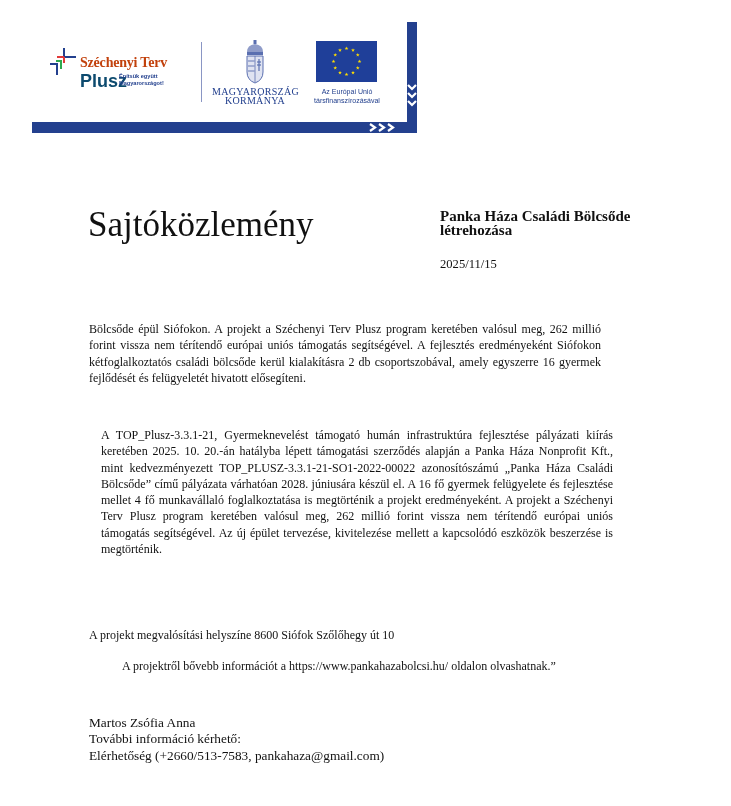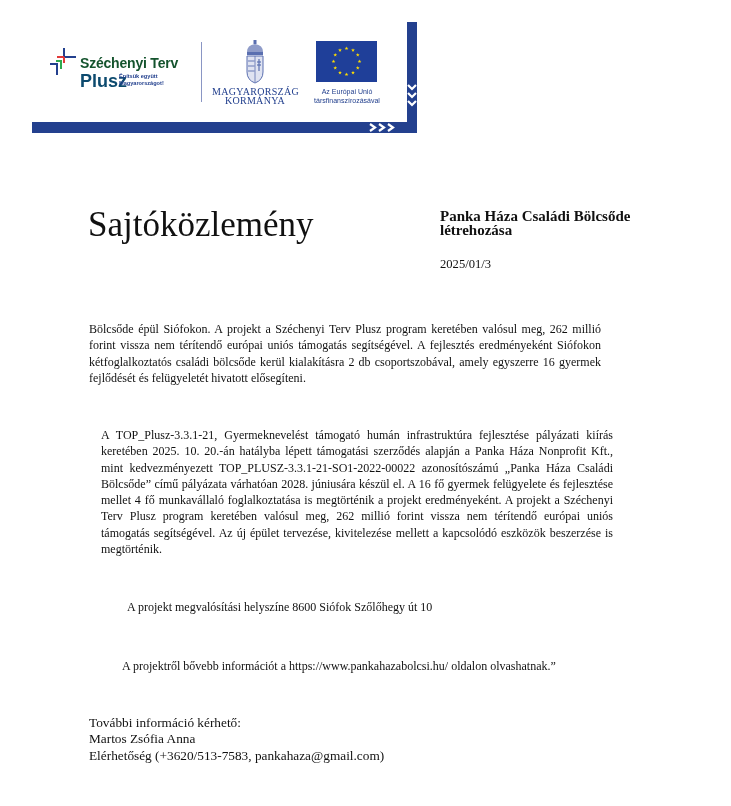--- a/index.html
+++ b/index.html
@@ -8,22 +8,22 @@
   .abs { position: absolute; }
 
   
   .frame-bottom { left: 32px; top: 122px; width: 385px; height: 11px; background: #23408e; }
   .frame-right { left: 407px; top: 22px; width: 10px; height: 111px; background: #23408e; }
   .chev-right { left: 368px; top: 121px; width: 32px; height: 13px; }
   .chev-down { left: 406px; top: 82px; width: 12px; height: 30px; }
 
   
   .szt-mark { left: 49px; top: 47px; width: 28px; height: 30px; }
-  .szt-title { left: 80px; top: 55px; font-family: Liberation Sans, sans-serif;
-               font-weight: bold; font-size: 14px; color: #14532d; letter-spacing: -0.2px; white-space: nowrap; }
+  .szt-title { left: 80px; top: 55px; font-family: Liberation Serif, serif;
+               font-weight: bold; font-size: 14px; color: #c2410c; letter-spacing: -0.2px; white-space: nowrap; }
   .szt-plus { left: 80px; top: 71px; font-family: "Liberation Sans", "DejaVu Sans", sans-serif;
               font-weight: bold; font-size: 18px; color: #0c4a6e; }
   .szt-slogan { left: 119px; top: 73px; font-family: "Liberation Sans", "DejaVu Sans", sans-serif;
                 font-size: 5.6px; line-height: 7px; color: #23408e; font-weight: bold; white-space: nowrap; }
   .v-divider { left: 201px; top: 42px; width: 1px; height: 60px; background: #8a96c4; }
 
   
   .crest { left: 244px; top: 40px; width: 22px; height: 44px; }
   .gov-text { left: 212px; top: 87px; width: 86px; text-align: center;
               font-family: "Liberation Serif", "DejaVu Serif", serif; font-size: 10px; line-height: 9px;
@@ -36,21 +36,21 @@
 
   
   .doc-title { left: 88px; top: 205px; font-size: 35px; line-height: 40px; font-weight: normal; margin: 0; text-align: right; }
   .project-name { left: 440px; top: 209px; width: 200px; font-weight: bold; font-size: 15px; line-height: 14px; }
   .date { left: 440px; top: 257px; font-size: 12.6px; line-height: 14px; }
 
   
   .body { left: 89px; width: 512px; font-size: 12px; line-height: 16.3px; text-align: justify; margin: 0; }
   .p1 { top: 321px; }
   .p2 { top: 427px; margin-left: 12px; }
-  .p3 { top: 599px; margin-left: 38px; }
+  .p3 { top: 627px; }
   .p4 { top: 658px; margin-left: 33px; }
   .contact { left: 89px; top: 715px; font-size: 13.3px; line-height: 16.3px; }
   .contact div { white-space: nowrap; }
 </style>
 </head>
 <body>
 
 <div class="abs frame-right"></div>
 <div class="abs frame-bottom"></div>
 <svg class="abs chev-right" viewBox="0 0 32 13">
@@ -121,24 +121,24 @@
       </svg>
   </div>
   <div class="abs eu-text">
     <div>Az Európai Unió</div>
     <div>társfinanszírozásával</div>
   </div>
 </div>
 
 <h1 class="abs doc-title">Sajtóközlemény</h1>
 <div class="abs project-name">Panka Háza Családi Bölcsőde létrehozása</div>
-<div class="abs date">2025/01/3</div>
+<div class="abs date">2025/11/15</div>
 
 <p class="abs body p1">Bölcsőde épül Siófokon. A projekt a Széchenyi Terv Plusz program keretében valósul meg, 262 millió forint vissza nem térítendő európai uniós támogatás segítségével. A fejlesztés eredményeként Siófokon kétfoglalkoztatós családi bölcsőde kerül kialakításra 2 db csoportszobával, amely egyszerre 16 gyermek fejlődését és felügyeletét hivatott elősegíteni.</p>
 <p class="abs body p2">A TOP_Plusz-3.3.1-21, Gyermeknevelést támogató humán infrastruktúra fejlesztése pályázati kiírás keretében 2025. 10. 20.-án hatályba lépett támogatási szerződés alapján a Panka Háza Nonprofit Kft., mint kedvezményezett TOP_PLUSZ-3.3.1-21-SO1-2022-00022 azonosítószámú „Panka Háza Családi Bölcsőde” című pályázata várhatóan 2028. júniusára készül el. A 16 fő gyermek felügyelete és fejlesztése mellet 4 fő munkavállaló foglalkoztatása is megtörténik a projekt eredményeként. A projekt a Széchenyi Terv Plusz program keretében valósul meg, 262 millió forint vissza nem térítendő európai uniós támogatás segítségével. Az új épület tervezése, kivitelezése mellett a kapcsolódó eszközök beszerzése is megtörténik.</p>
 <p class="abs body p3">A projekt megvalósítási helyszíne 8600 Siófok Szőlőhegy út 10</p>
 <p class="abs body p4">A projektről bővebb információt a https://www.pankahazabolcsi.hu/ oldalon olvashatnak.”</p>
 
 <div class="abs contact">
+  <div>Martos Zsófia Anna</div>
   <div>További információ kérhető:</div>
-  <div>Martos Zsófia Anna</div>
-  <div>Elérhetőség (+3620/513-7583, pankahaza@gmail.com)</div>
+  <div>Elérhetőség (+2660/513-7583, pankahaza@gmail.com)</div>
 </div>
 
 </body></html>

